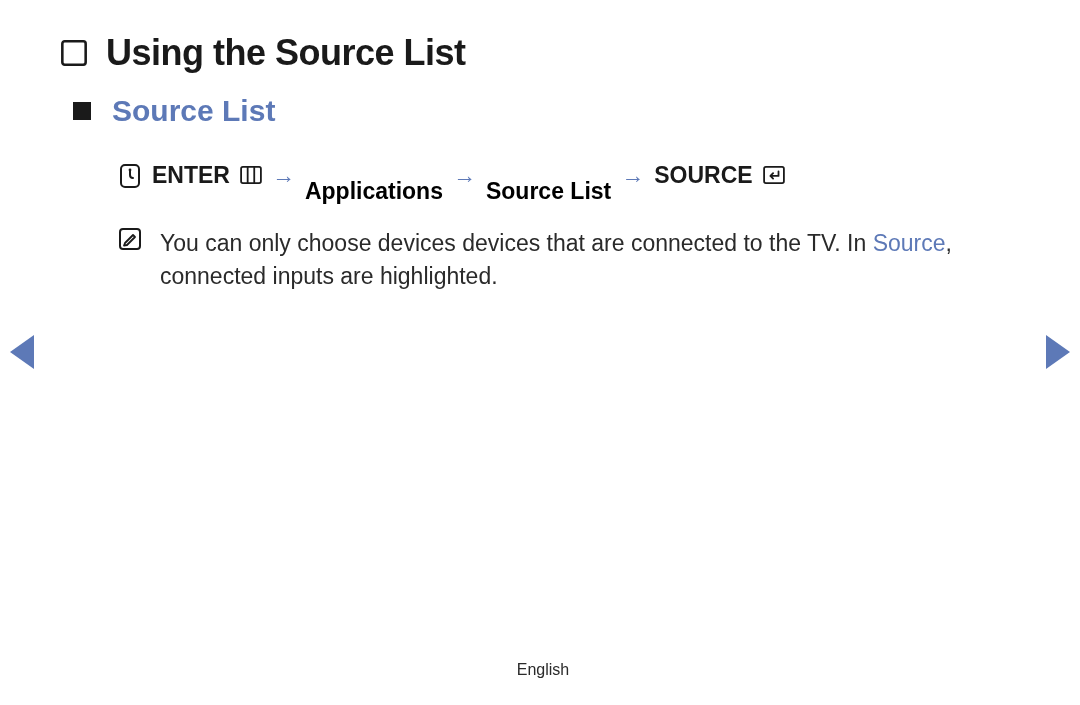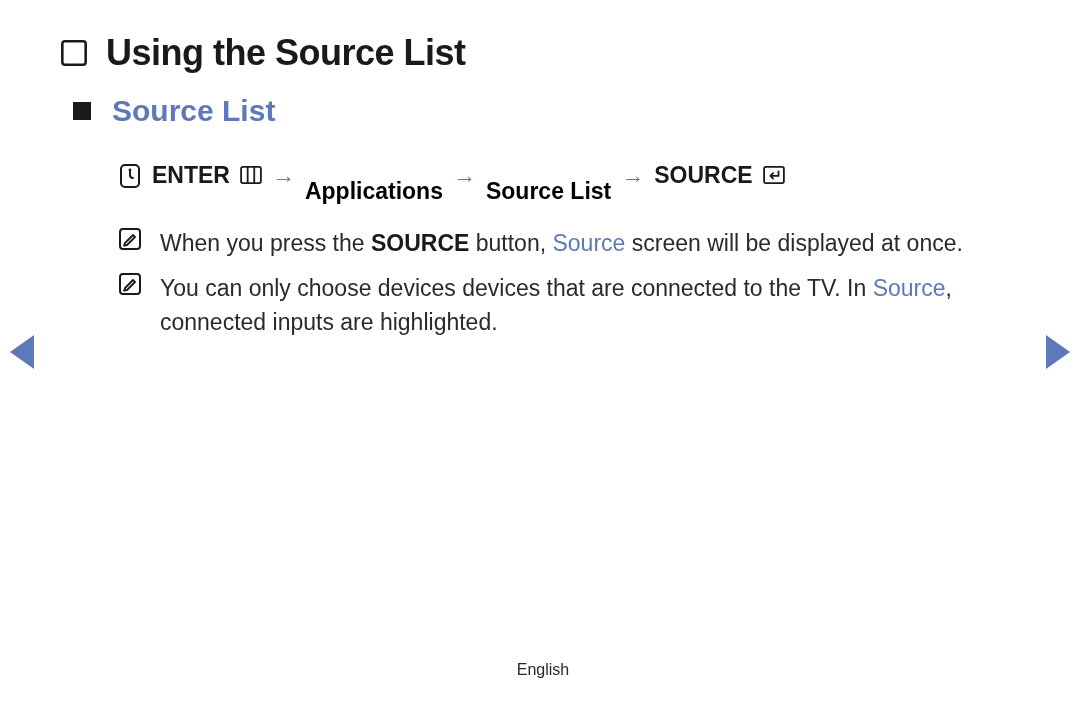--- a/index.html
+++ b/index.html
@@ -167,31 +167,20 @@
     <span class="arrow">→</span>
     <span class="plain">SOURCE</span>
       <span class="icon-inline">
       <svg viewBox="0 0 24 20" width="22" height="18">
         <rect x="1" y="1" width="22" height="18" rx="2" fill="none" stroke="#1a1a1a" stroke-width="2"></rect>
         <path d="M17 6 v5 h-9 m0 0 l3 -3 m-3 3 l3 3" fill="none" stroke="#1a1a1a" stroke-width="2" stroke-linecap="round" stroke-linejoin="round"></path>
       </svg>
     </span>
   </div>
 
-  <div class="note">
-    <span class="icon-box">
-      <svg viewBox="0 0 24 24" width="24" height="24">
-        <rect x="2" y="2" width="20" height="20" rx="3" fill="none" stroke="#1a1a1a" stroke-width="2"></rect>
-        <path d="M7 16 L15 8 L17 10 L9 18 L6 18.5 L7 16 Z" fill="none" stroke="#1a1a1a" stroke-width="1.8" stroke-linejoin="round"></path>
-      </svg>
-    </span>
-    <div class="note-body">
-      <span>When you press the </span><span class="bold">SOURCE</span><span> button, </span><span class="accent">Source</span><span> screen will be displayed at once.</span>
-    </div>
-  </div>
 
   <div class="note">
     <span class="icon-box">
       <svg viewBox="0 0 24 24" width="24" height="24">
         <rect x="2" y="2" width="20" height="20" rx="3" fill="none" stroke="#1a1a1a" stroke-width="2"></rect>
         <path d="M7 16 L15 8 L17 10 L9 18 L6 18.5 L7 16 Z" fill="none" stroke="#1a1a1a" stroke-width="1.8" stroke-linejoin="round"></path>
       </svg>
     </span>
     <div class="note-body">
       <span>You can only choose devices devices that are connected to the TV. In </span><span class="accent">Source</span><span>, connected inputs are highlighted.</span>

